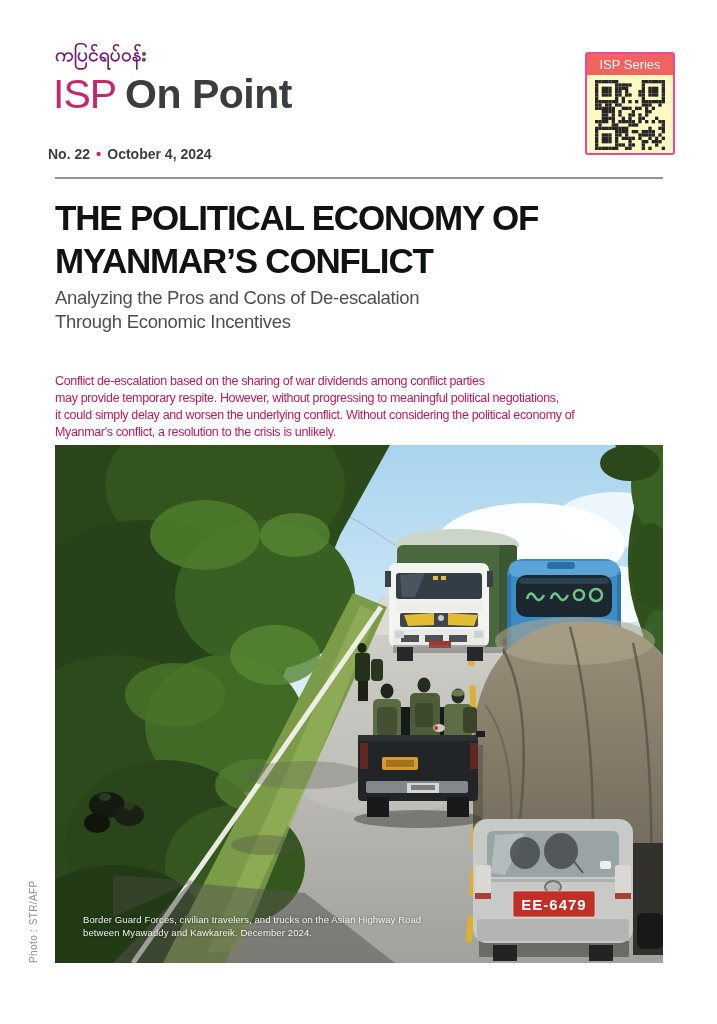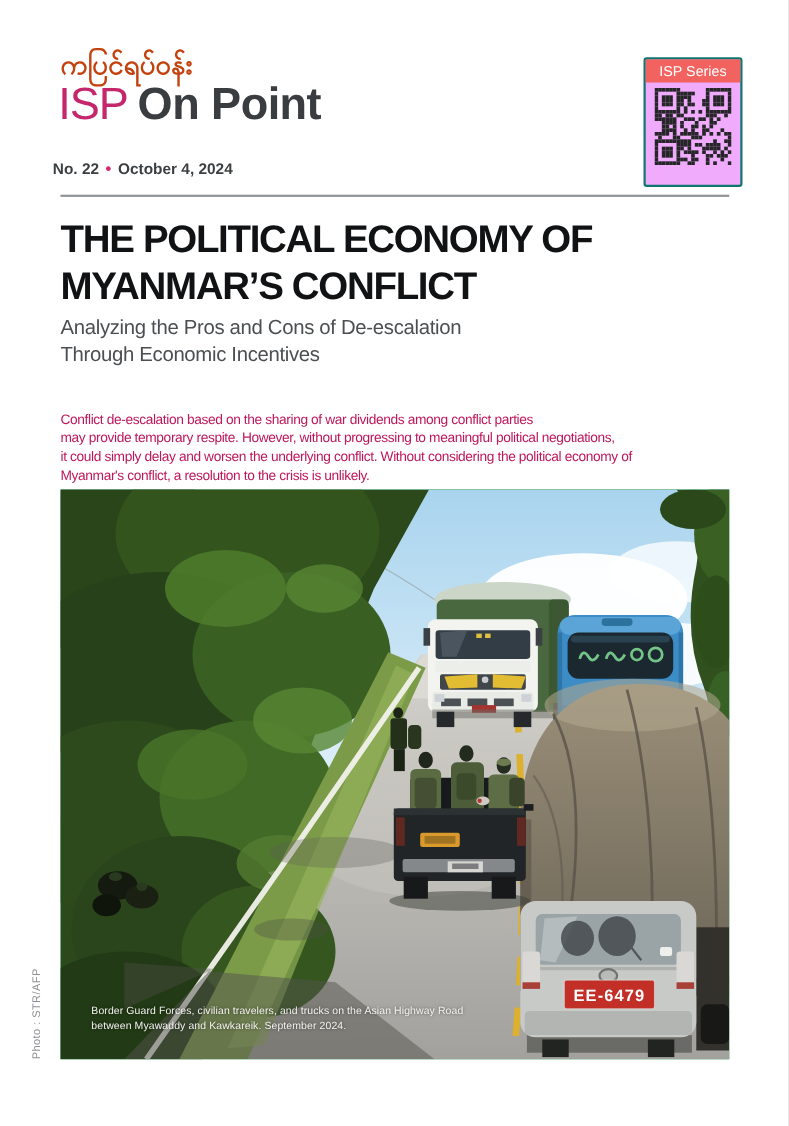--- a/index.html
+++ b/index.html
@@ -1,28 +1,28 @@
 <!DOCTYPE html>
 <html><head>
 <meta charset="utf-8">
 <style>
   html,body{margin:0;padding:0;background:#ffffff;}
   .page{
     position:relative;width:717px;height:1024px;background:#ffffff;
     font-family:"Liberation Sans",sans-serif;overflow:hidden;
     outline:1px solid #8a8d90;box-sizing:border-box;
   }
-  .burmese{position:absolute;left:55px;top:42px;font-size:25px;color:#c2410c;font-weight:600;letter-spacing:.2px;}
+  .burmese{position:absolute;left:55px;top:42px;font-size:19px;color:#701a75;font-weight:600;letter-spacing:.2px;}
   .logo{position:absolute;left:53px;top:70px;font-size:41px;line-height:48px;white-space:nowrap;}
   .logo .isp{font-weight:400;color:#c5276d;letter-spacing:-1px;}
   .logo .rest{font-weight:600;color:#3a3d40;letter-spacing:-.5px;margin-left:9px;}
   .meta{position:absolute;left:48px;top:145px;font-size:14px;color:#3c3f42;font-weight:700;}
   .meta .dot{color:#d6246e;margin:0 6px;font-size:15px;}
   .rule{position:absolute;left:55px;top:177px;width:608px;height:2px;background:#8f9296;}
-  .qr-box{position:absolute;left:585px;top:52px;width:90px;height:118px;border:2px solid #0f766e;border-radius:3px;box-sizing:border-box;background:#f0abfc;}
+  .qr-box{position:absolute;left:585px;top:52px;width:90px;height:103px;border:2px solid #ec4899;border-radius:3px;box-sizing:border-box;background:#fef9c3;}
   .qr-band{background:#f2625f;color:#ffffff;font-size:13px;font-weight:500;text-align:center;height:21px;line-height:21px;}
   .qr-body{display:flex;justify-content:center;padding-top:5px;}
   .title{position:absolute;left:55px;top:196px;font-size:35px;font-weight:bold;color:#101214;letter-spacing:-1.2px;line-height:43px;white-space:nowrap;}
   .subtitle{position:absolute;left:55px;top:286px;font-size:18.5px;color:#4c4f52;line-height:24px;letter-spacing:-.3px;white-space:nowrap;}
   .abstract{position:absolute;left:55px;top:349px;font-size:12.5px;color:#be185d;line-height:17px;letter-spacing:-.35px;white-space:nowrap;margin-top:24px;}
   .photo{position:absolute;left:55px;top:445px;width:608px;height:518px;overflow:hidden;background:#15803d;}
   .caption{position:absolute;left:28px;bottom:24px;color:#f3f3ef;font-size:9.5px;line-height:13px;letter-spacing:.1px;text-shadow:0 0 3px rgba(0,0,0,.5);}
   .credit{position:absolute;left:28px;top:845px;height:118px;writing-mode:vertical-rl;transform:rotate(180deg);font-size:10px;color:#8d9094;letter-spacing:.4px;}
 </style>
 </head>
@@ -482,19 +482,19 @@
         <rect x="458" y="446" width="82" height="26" rx="2" fill="#c22f27" stroke="#e8e8e8" stroke-width="1" stroke-opacity=".6"></rect>
         <text x="499" y="465" text-anchor="middle" font-size="15" font-weight="bold" fill="#ffffff" letter-spacing="1" font-family="Liberation Sans, sans-serif">EE-6479</text>
         <rect x="422" y="474" width="152" height="22" rx="4" fill="#b2b5b2"></rect>
         <rect x="438" y="500" width="24" height="16" fill="#222421"></rect>
         <rect x="534" y="500" width="24" height="16" fill="#222421"></rect>
       </g>
     </svg>
 
     <div class="caption">
       <div>Border Guard Forces, civilian travelers, and trucks on the Asian Highway Road</div>
-      <div>between Myawaddy and Kawkareik. September 2024.</div>
+      <div>between Myawaddy and Kawkareik. December 2024.</div>
     </div>
   </div>
 
   <div class="credit">Photo : STR/AFP</div>
 
 </div>
 
 </body></html>

